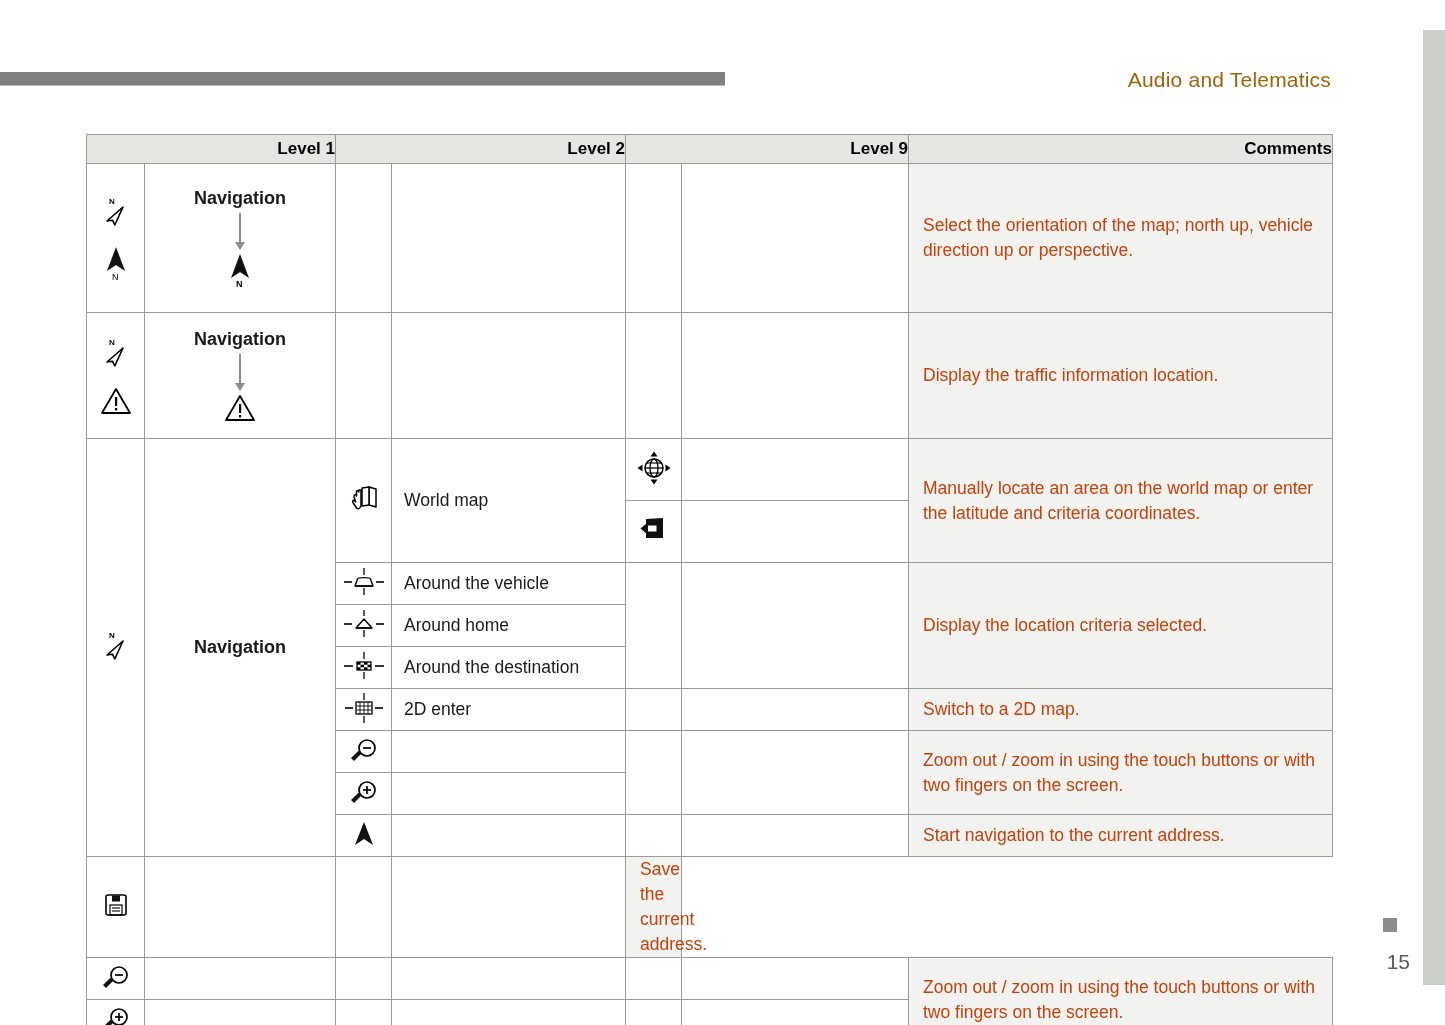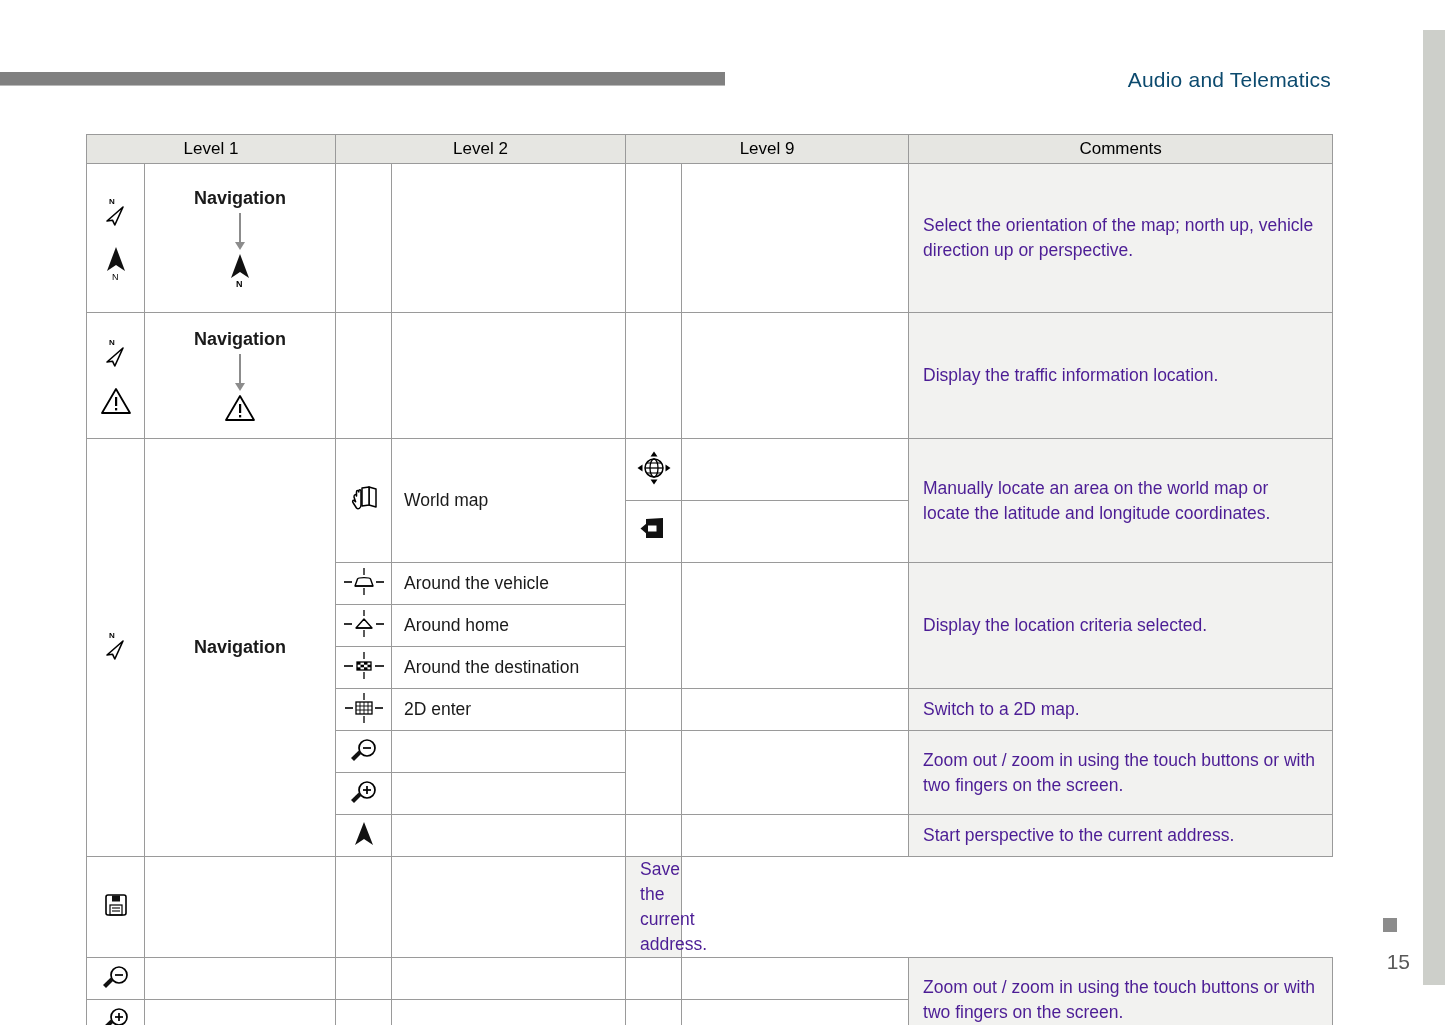--- a/index.html
+++ b/index.html
@@ -32,21 +32,21 @@
     width: 725px;
     height: 13px;
     background: #808080;
     border-bottom: 1px solid #b9b9b9;
   }
   .header-title {
     position: absolute;
     right: 114px;
     top: 68px;
     font-size: 21px;
-    color: #0c4a6e;
+    color: #a16207;
     letter-spacing: .2px;
     white-space: nowrap;
   }
   .page-marker {
     position: absolute;
     right: 48px;
     top: 918px;
     width: 14px;
     height: 14px;
     background: #8c8c8c;
@@ -71,32 +71,32 @@
   }
   .nav-table td, .nav-table th {
     border: 1px solid #9a9a9a;
     padding: 0;
     vertical-align: middle;
     background: #ffffff;
   }
   .nav-table thead th {
     background: #e6e6e2;
     font-size: 17px;
-    font-weight: normal;
-    text-align: center;
+    font-weight: bold;
+    text-align: right;
     height: 28px;
     color: #000;
     margin-left: 48px;
   }
   .cmt {
     background: #f2f2f0 !important;
     font-size: 17.5px;
     line-height: 25px;
     padding: 0 14px !important;
-    color: #4c1d95;
+    color: #c2410c;
   }
   .l2-label {
     font-size: 17.5px;
     padding-left: 12px !important;
     height: 41px;
     margin-top: 40px;
   }
   .icon-cell {
     text-align: center;
   }
@@ -265,21 +265,21 @@
             <line x1="10.5" y1="13" x2="25.5" y2="13" stroke="#000" stroke-width="1.1"></line>
             <line x1="10.5" y1="23" x2="25.5" y2="23" stroke="#000" stroke-width="1.1"></line>
             <path d="M18 1.5 L21.5 6.5 L14.5 6.5 Z" fill="#000"></path>
             <path d="M18 34.5 L21.5 29.5 L14.5 29.5 Z" fill="#000"></path>
             <path d="M1.5 18 L6.5 21.5 L6.5 14.5 Z" fill="#000"></path>
             <path d="M34.5 18 L29.5 21.5 L29.5 14.5 Z" fill="#000"></path>
           </svg>
         </span>
       </td>
       <td></td>
-      <td class="cmt" rowspan="2">Manually locate an area on the world map or locate the latitude and longitude coordinates.</td>
+      <td class="cmt" rowspan="2">Manually locate an area on the world map or enter the latitude and criteria coordinates.</td>
     </tr>
 
     <tr>
       <td class="icon-cell" style="height:61px">
         <span class="ico">
           <svg width="34" height="32" viewBox="0 0 34 32">
             <path d="M10 5 L10 11 L23 11 L23 20 L14 20 L14 27 L30 27 L30 5 L23 5 L23 11" fill="none" stroke="#000" stroke-width="0"></path>
             <path d="M26 4 L26 24 L9 24 L9 17.5 L19.5 17.5 L19.5 11.5 L9 11.5 L9 5 Z" fill="#111"></path>
             <path d="M11 8.2 L3.5 14.6 L11 21 Z" fill="#111"></path>
             <rect x="9" y="11.5" width="2" height="6" fill="#111"></rect>
@@ -402,21 +402,21 @@
       <td class="icon-cell" style="height:41px">
         <span class="ico">
           <svg width="30" height="30" viewBox="0 0 30 30">
             <path d="M15 3 L24 26 L15 20 L6 26 Z" fill="#111"></path>
           </svg>
         </span>
       </td>
       <td class="l2-label"></td>
       <td class="icon-cell"></td>
       <td></td>
-      <td class="cmt">Start perspective to the current address.</td>
+      <td class="cmt">Start navigation to the current address.</td>
     </tr>
 
     <tr>
       <td class="icon-cell" style="height:41px">
         <span class="ico">
           <svg width="30" height="30" viewBox="0 0 30 30">
             <rect x="5" y="5" width="20" height="20" rx="2" fill="none" stroke="#000" stroke-width="1.6"></rect>
             <rect x="11" y="5.5" width="8" height="6" fill="#111"></rect>
             <rect x="9" y="15" width="12" height="10" fill="none" stroke="#000" stroke-width="1.2"></rect>
             <line x1="11" y1="18" x2="19" y2="18" stroke="#000" stroke-width="1.1"></line>

